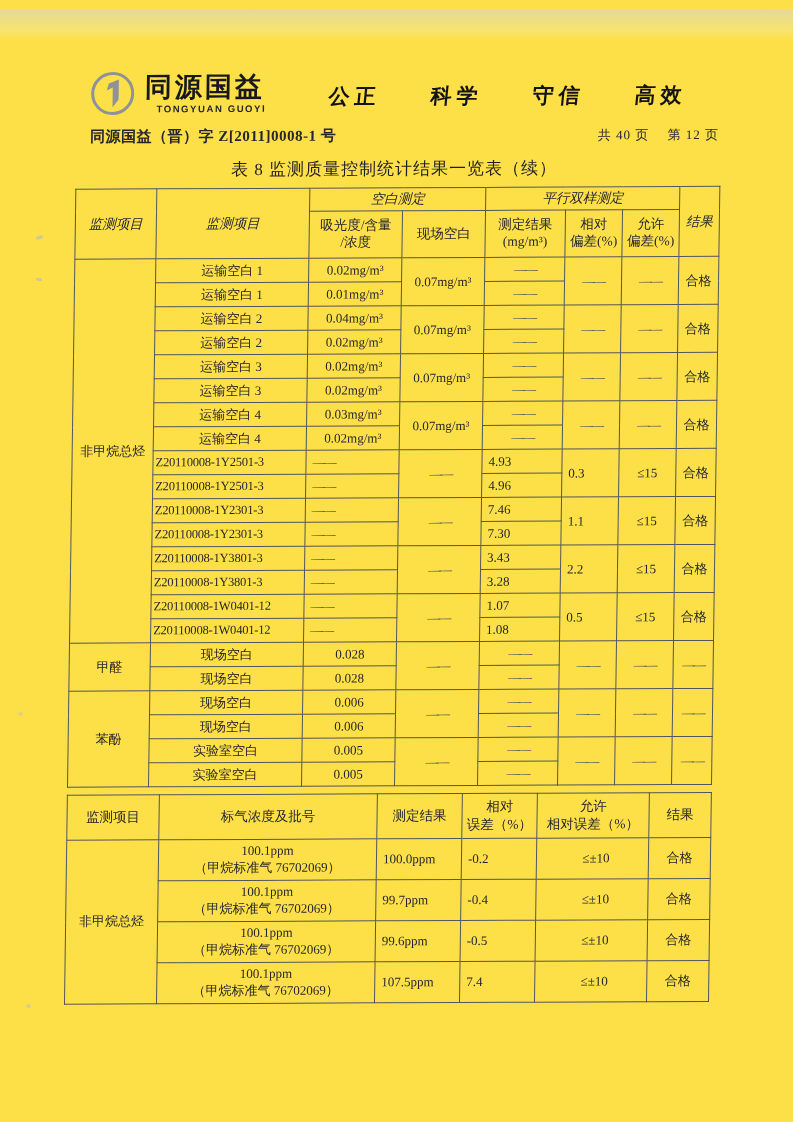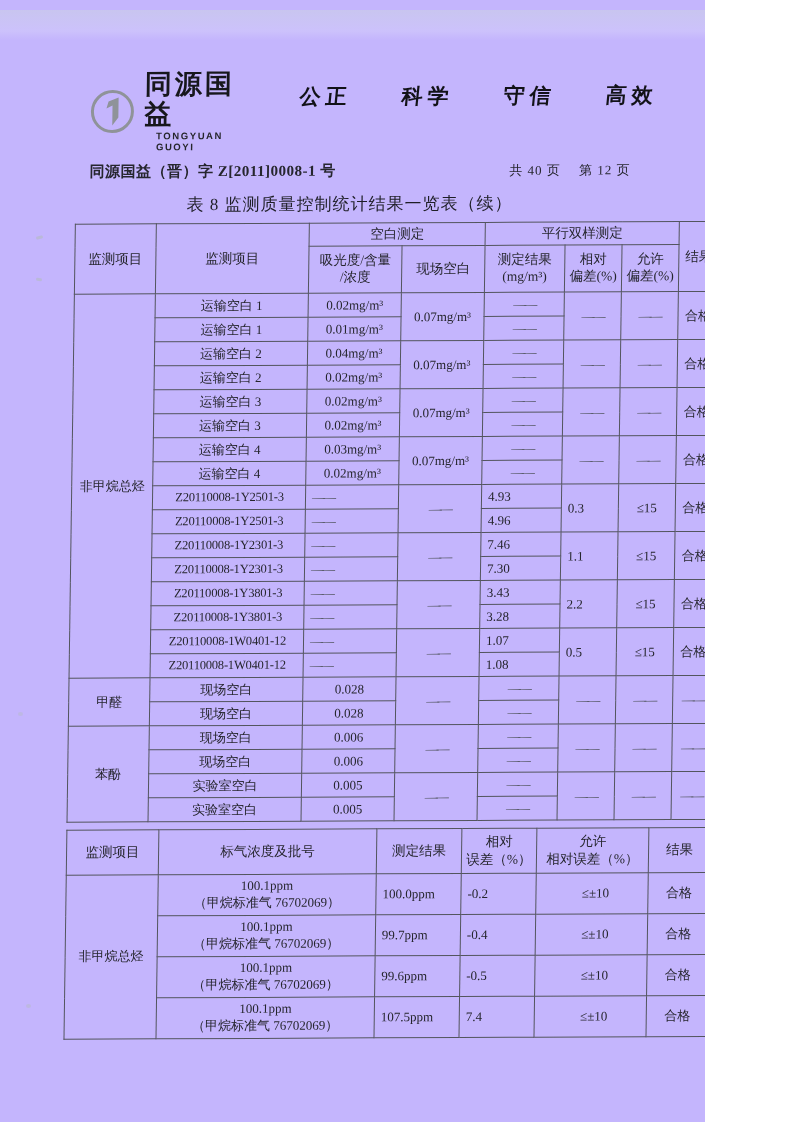--- a/index.html
+++ b/index.html
@@ -1,18 +1,18 @@
 <!DOCTYPE html>
 <html><head>
 <meta charset="utf-8">
 <style>
   html,body{margin:0;padding:0;background:#ffffff;}
   .page{
-    position:relative;width:705px;height:1122px;overflow:hidden;
-    background:#c4b5fd;
+    position:relative;width:793px;height:1122px;overflow:hidden;
+    background:#fde047;
     font-family:"Liberation Serif","DejaVu Serif",serif;
     color:#26262e;
   }
   
   .scan-band{
     position:absolute;left:0;top:10px;width:100%;height:30px;
     background:linear-gradient(180deg,rgba(205,213,226,0.50),rgba(233,238,246,0.22) 70%,rgba(255,255,255,0));
     pointer-events:none;
   }
   .speck{position:absolute;background:#b6bcc6;border-radius:2px;opacity:.65;}
@@ -55,28 +55,28 @@
   .table-title{
     text-align:center;font-size:17px;letter-spacing:1px;margin-top:12px;margin-bottom:7px;color:#1e1e26;
   }
   
   table{border-collapse:collapse;table-layout:fixed;margin-left:78px;}
   td{
     border:1px solid #53555e;text-align:center;vertical-align:middle;
     font-size:13px;padding:0 1px;overflow:hidden;color:#26262e;
   }
   .t1{width:644px;}
-  .t1 .hr1 td{height:22px;font-size:13.5px;}
+  .t1 .hr1 td{height:22px;font-size:13.5px;font-style:italic;}
   .t1 .hr2 td{height:46px;font-size:13.5px;line-height:1.25;}
   .t1 tbody tr{height:24px;}
   .t2{width:644px;margin-top:7px;}
   .t2 .hr td{height:44px;font-size:13.5px;line-height:1.3;}
   .t2 tbody tr{height:41px;}
   .t2 tbody td{font-size:13px;line-height:1.3;}
-  .code{text-align:center;padding-left:2px;font-size:12.5px;letter-spacing:-0.2px;}
+  .code{text-align:left;padding-left:2px;font-size:12.5px;letter-spacing:-0.2px;}
   .dash{letter-spacing:-2px;color:#4e525a;}
   .lft{text-align:center;padding-left:8px;}
   .num{text-align:left;padding-left:6px;}
 </style>
 </head>
 <body>
 
 <div class="page">
   <div class="scan-band"></div>
   <div class="speck sp1"></div>

